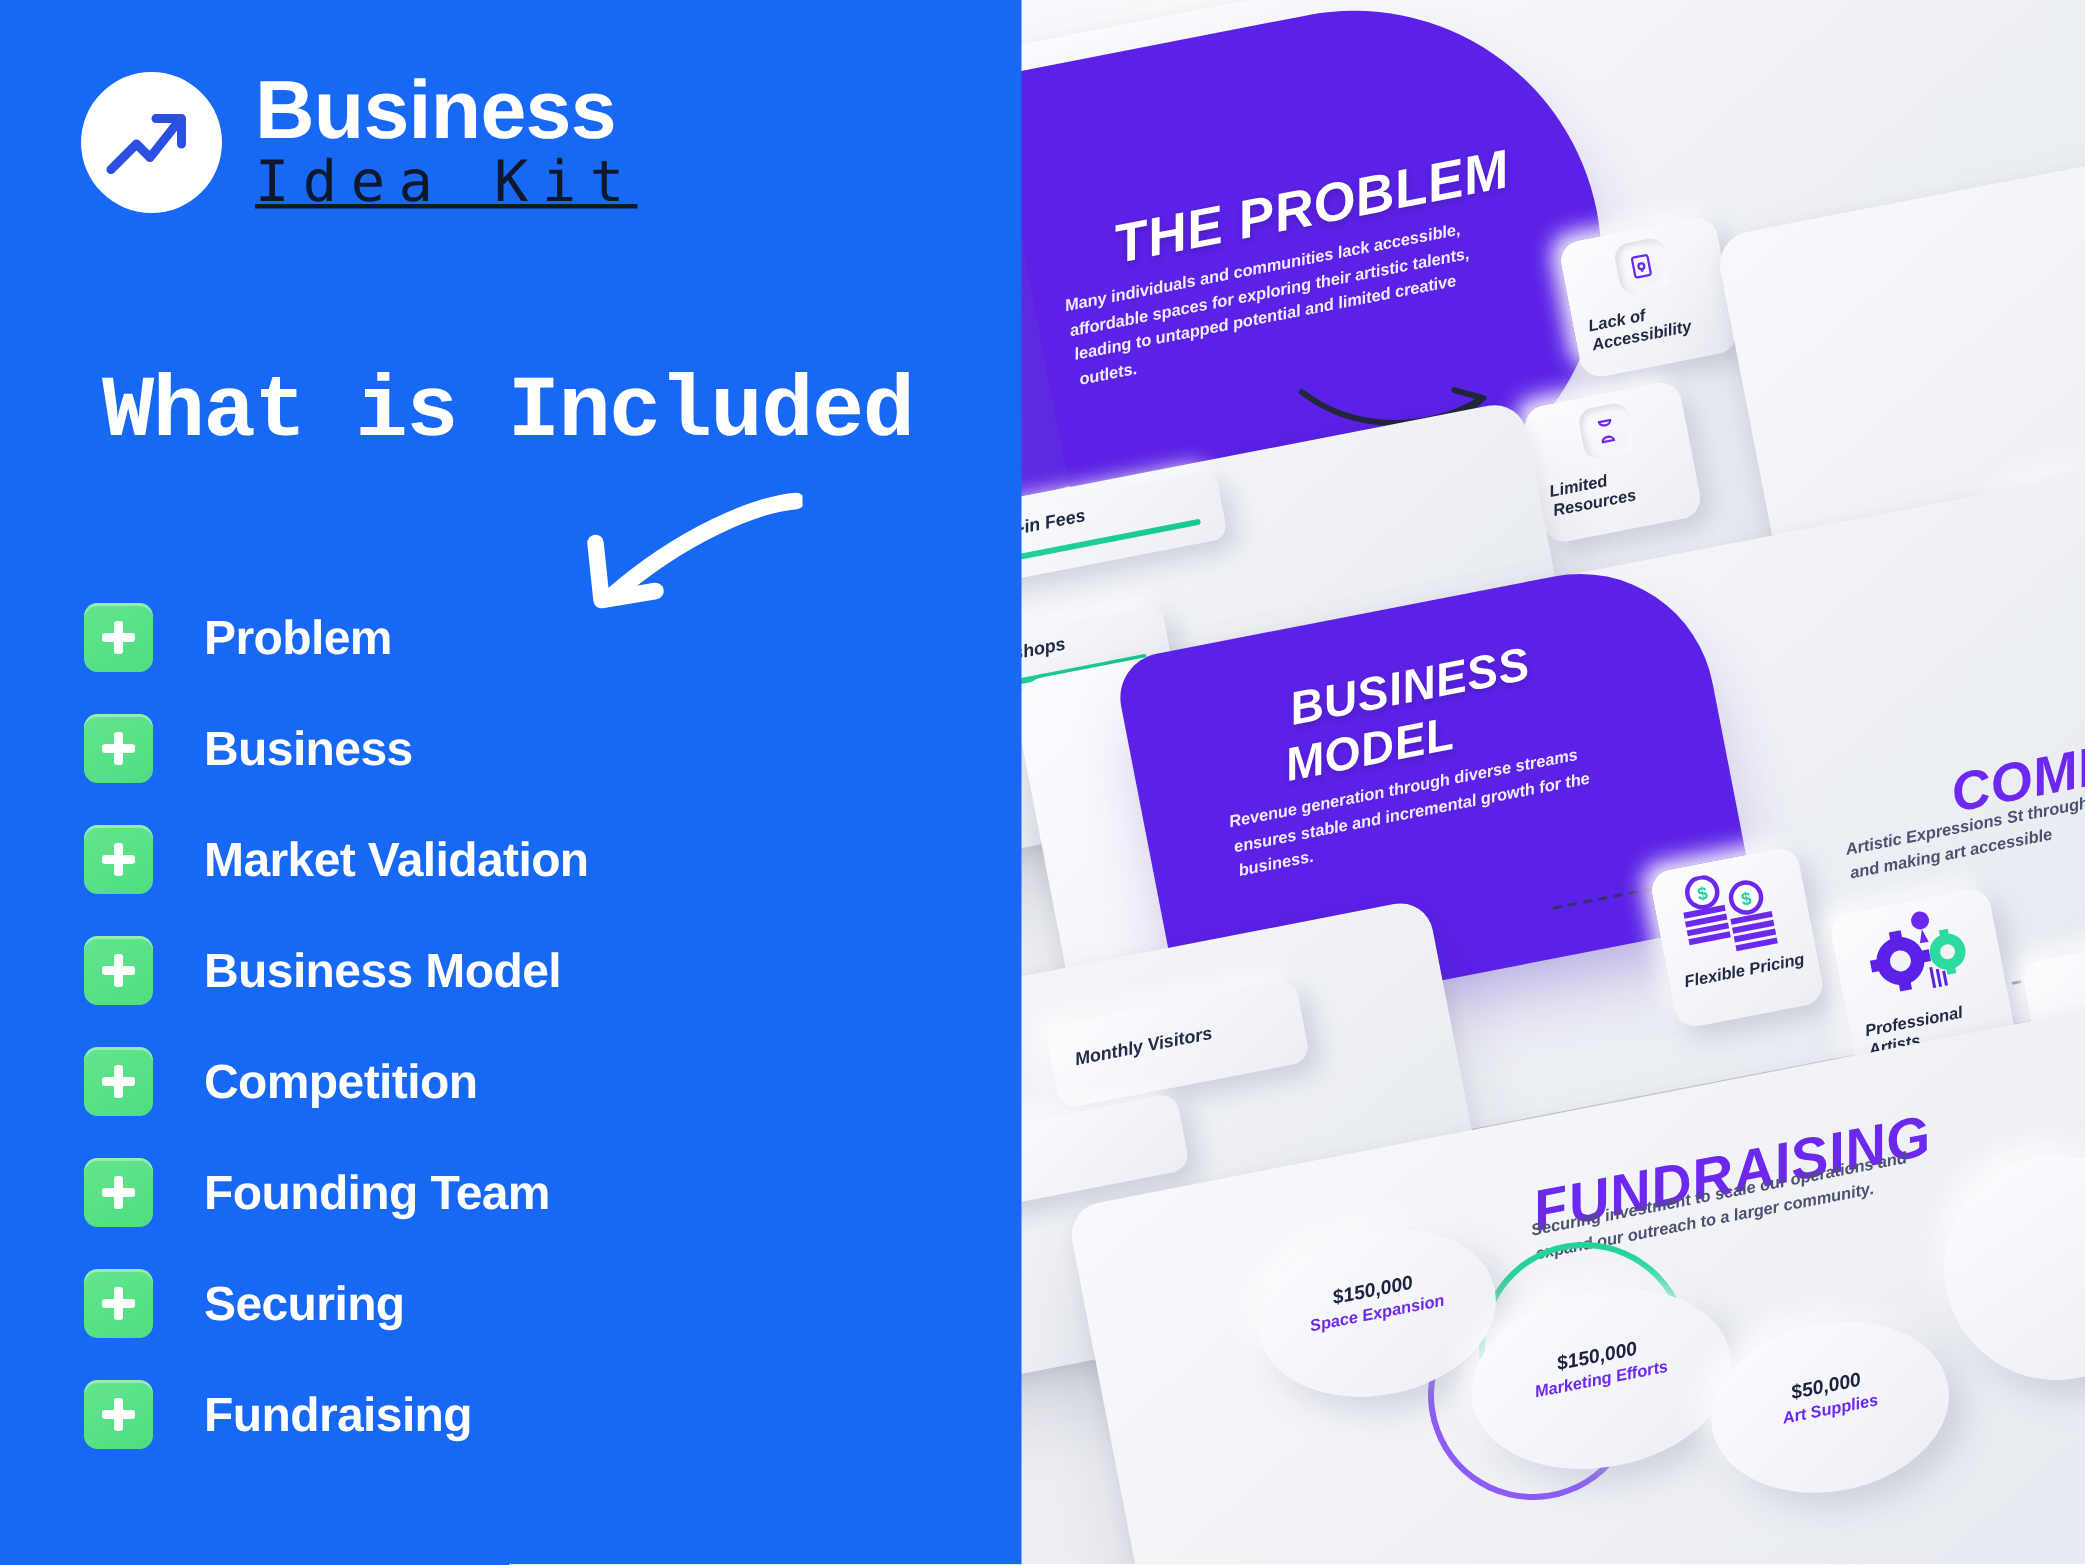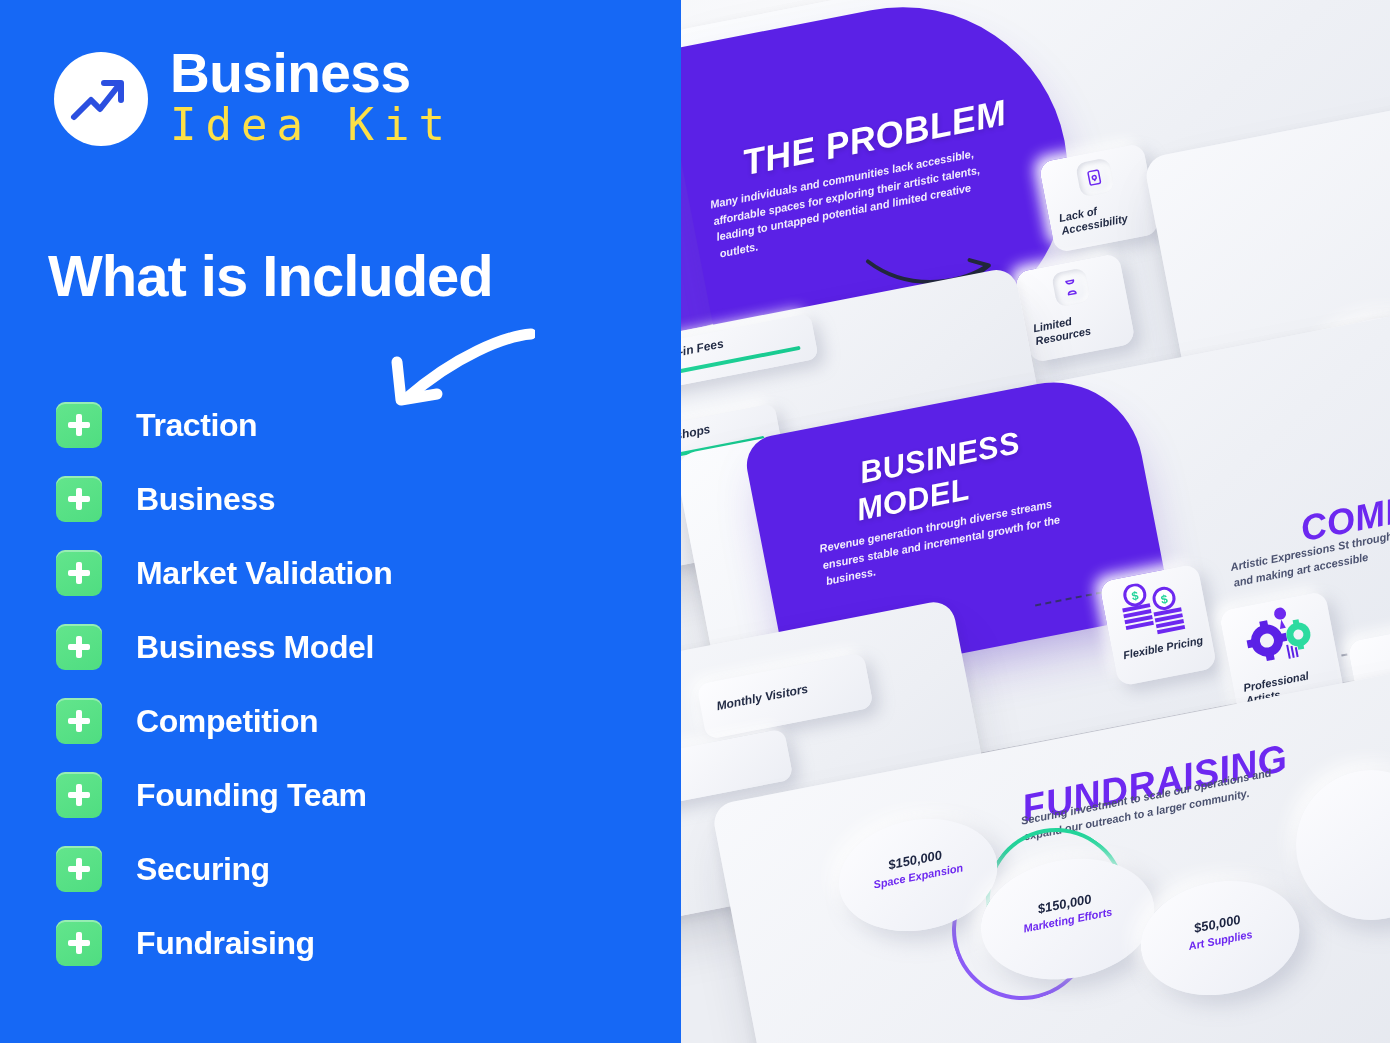--- a/index.html
+++ b/index.html
@@ -90,26 +90,26 @@
     background:#1668f5;
     z-index:50;
   }
   .logo-row { position:absolute; left:54px; top:46px; display:flex; align-items:center; gap:22px; }
   .logo-mark {
     width:94px; height:94px; border-radius:50%; background:#ffffff;
     display:flex; align-items:center; justify-content:center; flex:0 0 auto;
   }
   .logo-text { display:flex; flex-direction:column; justify-content:center; }
   .logo-l1 { font-size:55px; font-weight:800; color:#ffffff; line-height:.99; letter-spacing:-.5px; }
-  .logo-l2 { font-size:44px; font-weight:500; color:#fde047; letter-spacing:9px; line-height:1.15;
-             font-family:"DejaVu Sans Mono", monospace; }
+  .logo-l2 { font-size:38px; font-weight:500; color:#0f172a; letter-spacing:9px; line-height:1.15;
+             font-family:"DejaVu Sans Mono", monospace;text-decoration:underline; }
 
   .headline {
-    position:absolute; left:48px; top:247px;
-    font-size:58px; font-weight:800; color:#ffffff; letter-spacing:-1px; line-height:1;
+    position:absolute; left:68px; top:247px;
+    font-size:58px; font-weight:800; color:#ffffff; letter-spacing:-1px; line-height:1;font-family:Liberation Mono, monospace;
   }
   .swoosh { position:absolute; left:385px; top:328px; width:150px; height:80px; }
 
   .list { position:absolute; left:56px; top:388px; width:560px; }
   .list-item { display:flex; align-items:center; height:74px; }
   .plus-box {
     width:46px; height:46px; border-radius:9px; flex:0 0 auto;
     background:linear-gradient(150deg,#63e58c 0%,#4fdd81 100%);
     box-shadow:0 2px 0 rgba(255,255,255,.35) inset;
     display:flex; align-items:center; justify-content:center;
@@ -324,21 +324,21 @@
     <svg class="swoosh" viewBox="0 0 150 80">
       <path d="M146 6 C120 8 70 28 22 70" stroke="#ffffff" stroke-width="11" fill="none" stroke-linecap="round"></path>
       <path d="M12 34 L16 72 L52 66" stroke="#ffffff" stroke-width="11" fill="none" stroke-linecap="round" stroke-linejoin="round"></path>
     </svg>
 
     <div class="list">
       <div class="list-item">
         <div class="plus-box">
             <div class="plus-glyph"></div>
           </div>
-        <div class="item-label">Traction</div>
+        <div class="item-label">Problem</div>
       </div>
       <div class="list-item">
         <div class="plus-box">
             <div class="plus-glyph"></div>
           </div>
         <div class="item-label">Business</div>
       </div>
       <div class="list-item">
         <div class="plus-box">
             <div class="plus-glyph"></div>

